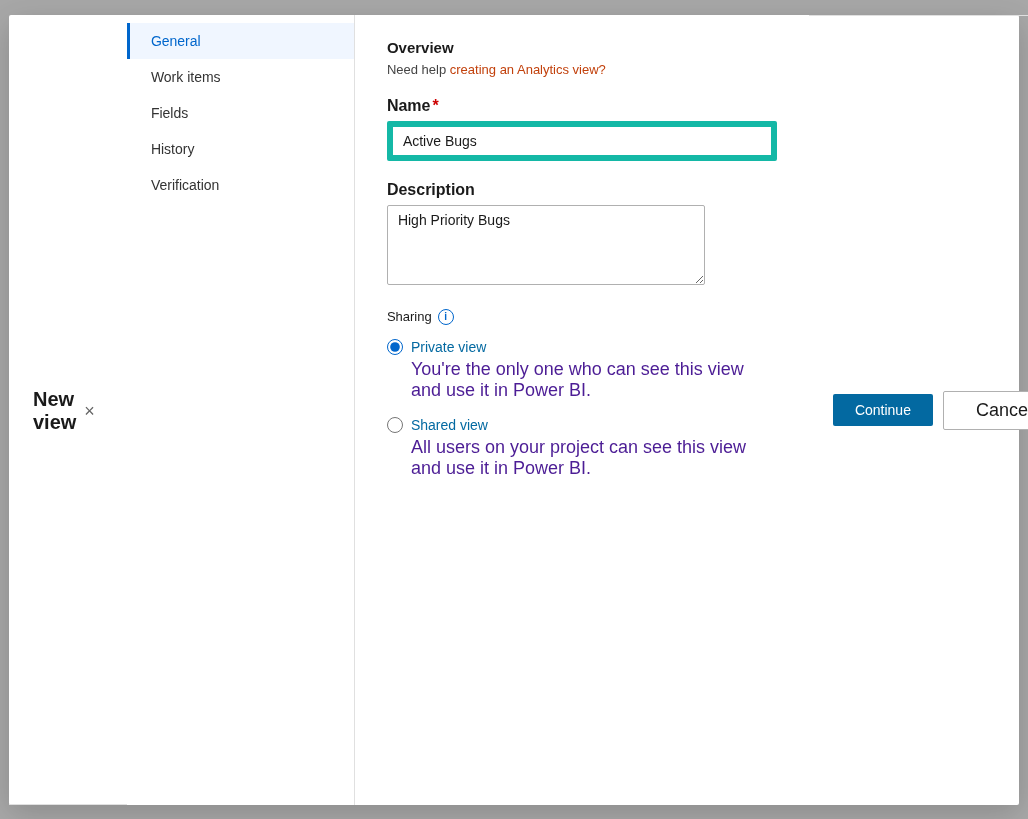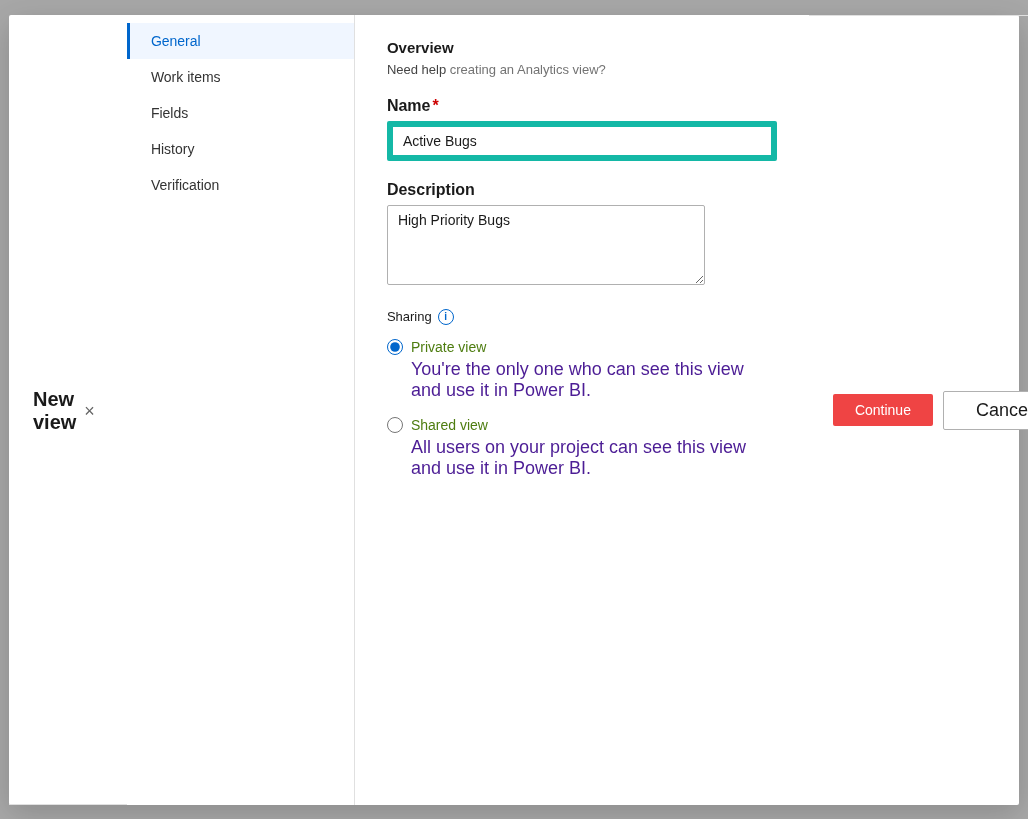--- a/index.html
+++ b/index.html
@@ -113,21 +113,21 @@
       margin-bottom: 6px;
     }
 
     .help-text {
       font-size: 13px;
       color: #444;
       margin-bottom: 20px;
     }
 
     .help-link {
-      color: #737373;
+      color: #c2410c;
       text-decoration: none;
     }
 
     .form-group {
       margin-bottom: 20px;
     }
 
     .form-label {
       font-size: 16px;
       font-weight: 700;
@@ -209,42 +209,42 @@
 
     .radio-input {
       width: 16px;
       height: 16px;
       accent-color: #0066cc;
       cursor: pointer;
     }
 
     .radio-label {
       font-size: 14px;
-      color: #4d7c0f;
+      color: #0369a1;
       cursor: pointer;
     }
 
     .radio-desc {
       font-size: 18px;
       color: #4c1d95;
       margin-left: 24px;
       margin-bottom: 8px;
     }
 
     .dialog-footer {
       display: flex;
       align-items: center;
       justify-content: flex-end;
       padding: 14px 24px;
       border-top: 1px solid #e0e0e0;
       gap: 10px;
     }
 
     .btn-continue {
-      background: #ef4444;
+      background: #0369a1;
       color: #fff;
       border: none;
       padding: 8px 22px;
       font-size: 14px;
       cursor: pointer;
       border-radius: 2px;
     }
 
     .btn-cancel {
       background: #fff;

